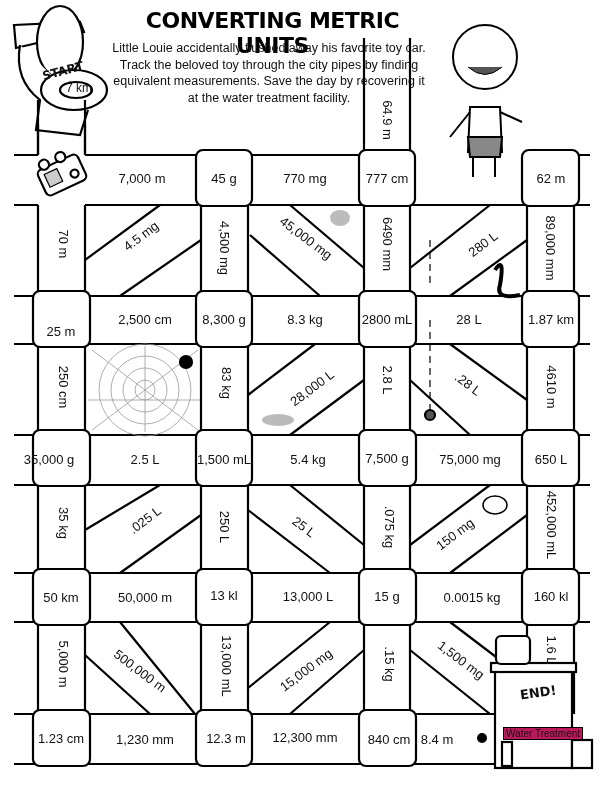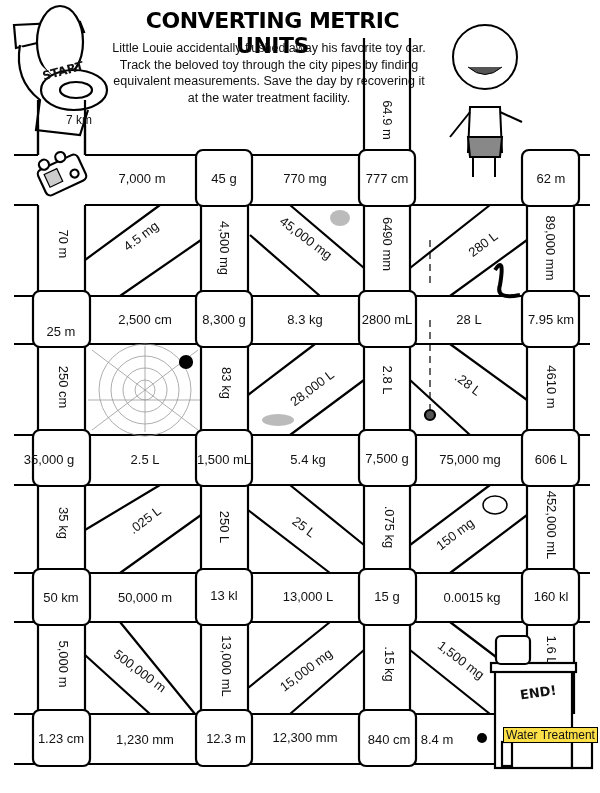--- a/index.html
+++ b/index.html
@@ -5,23 +5,23 @@
   html, body { margin:0; padding:0; background:#ffffff; }
   body { width:600px; height:793px; position:relative; overflow:hidden; font-family:"Liberation Sans", "DejaVu Sans", sans-serif; color:#111; }
   .title { position:absolute; left:115px; top:8px; width:315px; text-align:center; font-family:"DejaVu Sans", sans-serif; font-weight:bold; font-size:22px; letter-spacing:-0.5px; color:#000; }
   .intro { position:absolute; left:110px; top:40px; width:318px; text-align:center; font-size:12.5px; line-height:16.5px; color:#111; }
   svg.board { position:absolute; left:0; top:0; }
   .lbl { position:absolute; font-size:13px; white-space:nowrap; transform:translate(-50%,-50%); color:#111; }
   .lbl.v { transform:translate(-50%,-50%) rotate(90deg); }
   .lbl.d-up { transform:translate(-50%,-50%) rotate(-37deg); }
   .lbl.d-down { transform:translate(-50%,-50%) rotate(37deg); }
   .start { position:absolute; left:42px; top:64px; font-family:"DejaVu Sans", sans-serif; font-weight:bold; font-size:12px; transform:rotate(-15deg); }
-  .startval { position:absolute; left:66px; top:81px; font-size:12px;margin-top:32px; }
+  .startval { position:absolute; left:66px; top:81px; font-size:12px; }
   .end { position:absolute; left:520px; top:685px; font-family:"DejaVu Sans", sans-serif; font-weight:bold; font-size:13px; transform:rotate(-8deg); }
-  .wt { position:absolute; left:503px; top:727px; font-size:12px; border:1px solid #000; padding:0 2px; background:#fde047; }
+  .wt { position:absolute; left:503px; top:727px; font-size:10px; border:1px solid #000; padding:0 2px; background:#be185d; }
 </style>
 </head>
 <body>
 
 <div class="title">CONVERTING METRIC UNITS</div>
 <div class="intro">Little Louie accidentally flushed away his favorite toy car. Track the beloved toy through the city pipes by finding equivalent measurements. Save the day by recovering it at the water treatment facility.</div>
 
 <svg class="board" width="600" height="793" viewBox="0 0 600 793">
   <g fill="none" stroke="#000" stroke-width="2.2">
 
@@ -151,29 +151,29 @@
 <div class="lbl" style="left:305px;top:178px">770 mg</div>
 <div class="lbl" style="left:387px;top:178px">777 cm</div>
 <div class="lbl" style="left:551px;top:178px">62 m</div>
 
 <div class="lbl" style="left:61px;top:331px">25 m</div>
 <div class="lbl" style="left:145px;top:319px">2,500 cm</div>
 <div class="lbl" style="left:224px;top:319px">8,300 g</div>
 <div class="lbl" style="left:305px;top:319px">8.3 kg</div>
 <div class="lbl" style="left:387px;top:319px">2800 mL</div>
 <div class="lbl" style="left:469px;top:319px">28 L</div>
-<div class="lbl" style="left:551px;top:319px">7.95 km</div>
+<div class="lbl" style="left:551px;top:319px">1.87 km</div>
 
 <div class="lbl" style="left:49px;top:459px">35,000 g</div>
 <div class="lbl" style="left:145px;top:459px">2.5 L</div>
 <div class="lbl" style="left:224px;top:459px">1,500 mL</div>
 <div class="lbl" style="left:308px;top:459px">5.4 kg</div>
 <div class="lbl" style="left:387px;top:458px">7,500 g</div>
 <div class="lbl" style="left:470px;top:459px">75,000 mg</div>
-<div class="lbl" style="left:551px;top:459px">606 L</div>
+<div class="lbl" style="left:551px;top:459px">650 L</div>
 
 <div class="lbl" style="left:61px;top:597px">50 km</div>
 <div class="lbl" style="left:145px;top:597px">50,000 m</div>
 <div class="lbl" style="left:224px;top:595px">13 kl</div>
 <div class="lbl" style="left:308px;top:596px">13,000 L</div>
 <div class="lbl" style="left:387px;top:596px">15 g</div>
 <div class="lbl" style="left:472px;top:597px">0.0015 kg</div>
 <div class="lbl" style="left:551px;top:596px">160 kl</div>
 
 <div class="lbl" style="left:61px;top:738px">1.23 cm</div>

